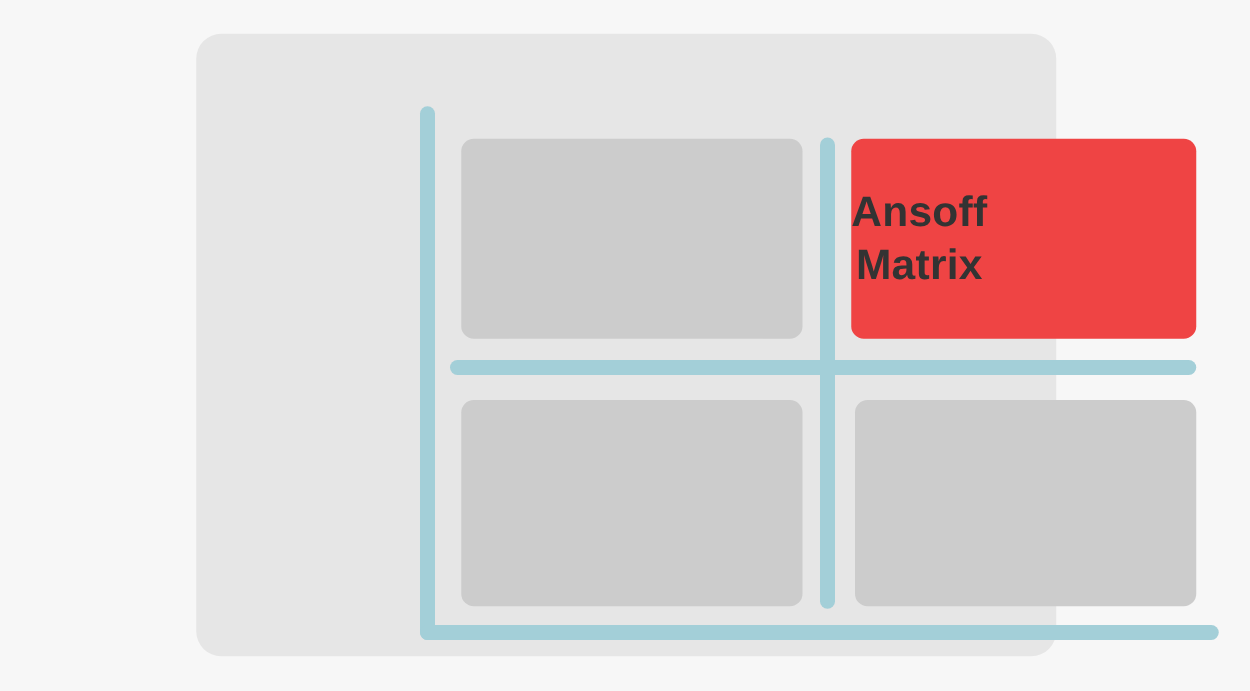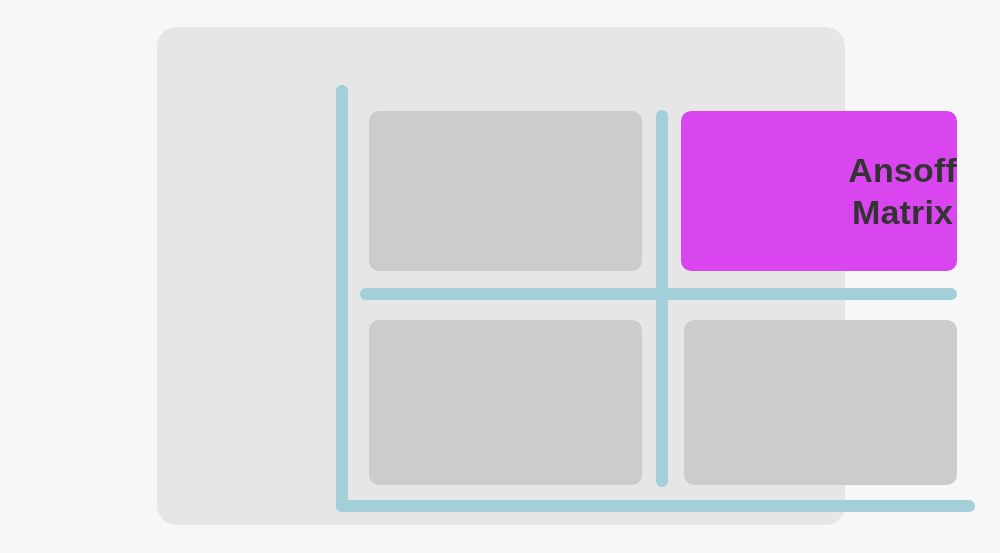--- a/index.html
+++ b/index.html
@@ -65,24 +65,24 @@
 
   
   .quad {
     position: absolute;
     border-radius: 10px;
   }
   .quad-placeholder {
     background: #cccccc;
   }
   .quad-highlight {
-    background: #d946ef;
+    background: #ef4444;
     display: flex;
     align-items: center;
-    justify-content: flex-end;
+    justify-content: flex-start;
   }
 
   .q-top-left {
     left: 212px;
     top: 84px;
     width: 273px;
     height: 160px;
   }
   .q-top-right {
     left: 524px;

